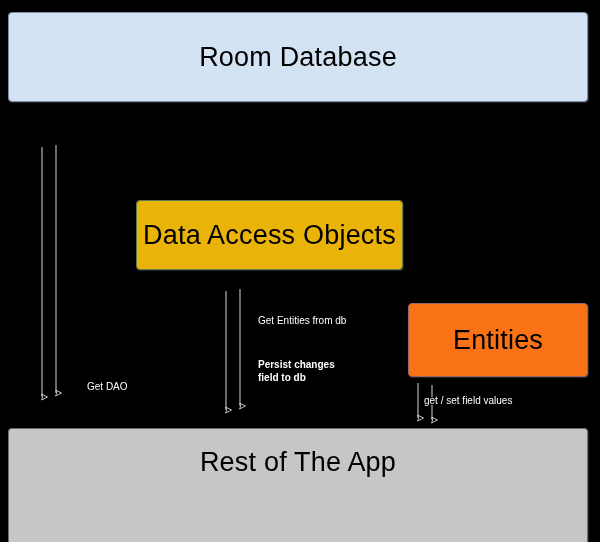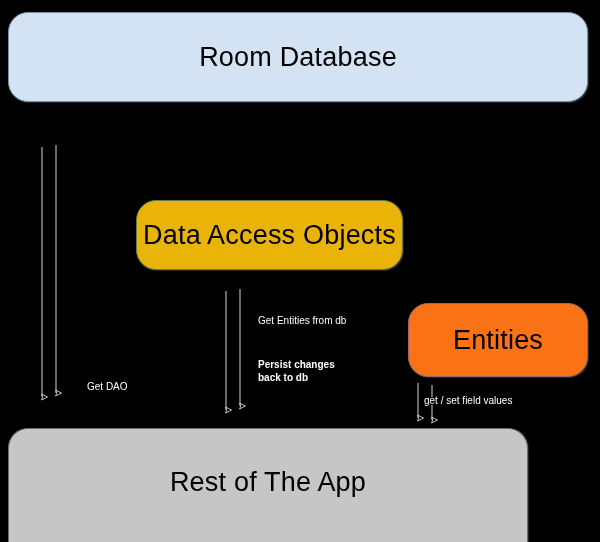--- a/index.html
+++ b/index.html
@@ -11,21 +11,21 @@
     position: relative;
     width: 600px;
     height: 542px;
     background: #000000;
     overflow: hidden;
     font-family: "Liberation Sans", sans-serif;
   }
   .box {
     position: absolute;
     box-sizing: border-box;
-    border-radius: 20px;
+    border-radius: 4px;
     border: 1px solid #6e6e6e;
     display: flex;
     align-items: center;
     justify-content: center;
     color: #000000;
     box-shadow: 1px 1px 1px rgba(255,255,255,0.15);
   }
   .box-label {
     font-size: 27px;
     line-height: 1;
@@ -53,29 +53,29 @@
     left: 408px;
     top: 303px;
     width: 180px;
     height: 74px;
     background: #f97316;
     border-color: #9b6666;
   }
   #box-rest {
     left: 8px;
     top: 428px;
-    width: 520px;
+    width: 580px;
     height: 114px;
     background: #c6c6c6;
     border-color: #6e6e6e;
     border-bottom: none;
     border-bottom-left-radius: 0;
     border-bottom-right-radius: 0;
     align-items: flex-start;
-    padding-top: 40px;
+    padding-top: 20px;
   }
   .arrow-svg {
     position: absolute;
     left: 0;
     top: 0;
     width: 600px;
     height: 542px;
     pointer-events: none;
   }
   .edge-label {
@@ -140,18 +140,18 @@
   <div class="box" id="box-rest">
     <span class="box-label">Rest of The App</span>
   </div>
 
   <div class="edge-label" id="label-get-dao">Get DAO</div>
 
   <div class="edge-label" id="label-get-entities">Get Entities from db</div>
 
   <div class="edge-label" id="label-persist">
     <div>Persist changes</div>
-    <div>back to db</div>
+    <div>field to db</div>
   </div>
 
   <div class="edge-label" id="label-getset">get / set field values</div>
 
 </div>
 
 </body></html>

